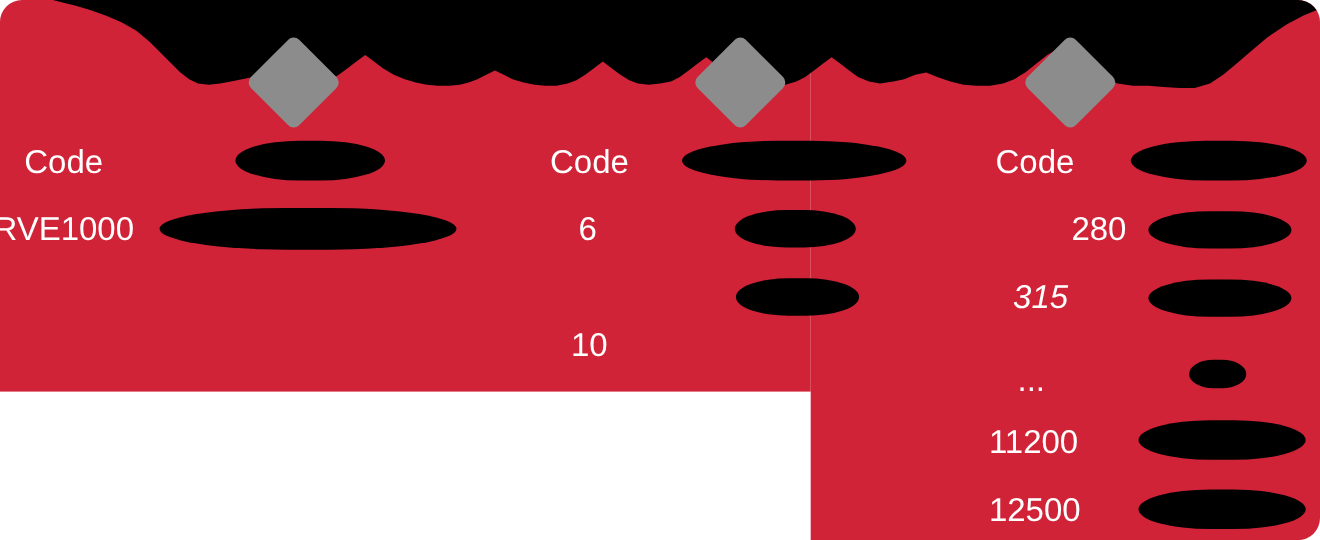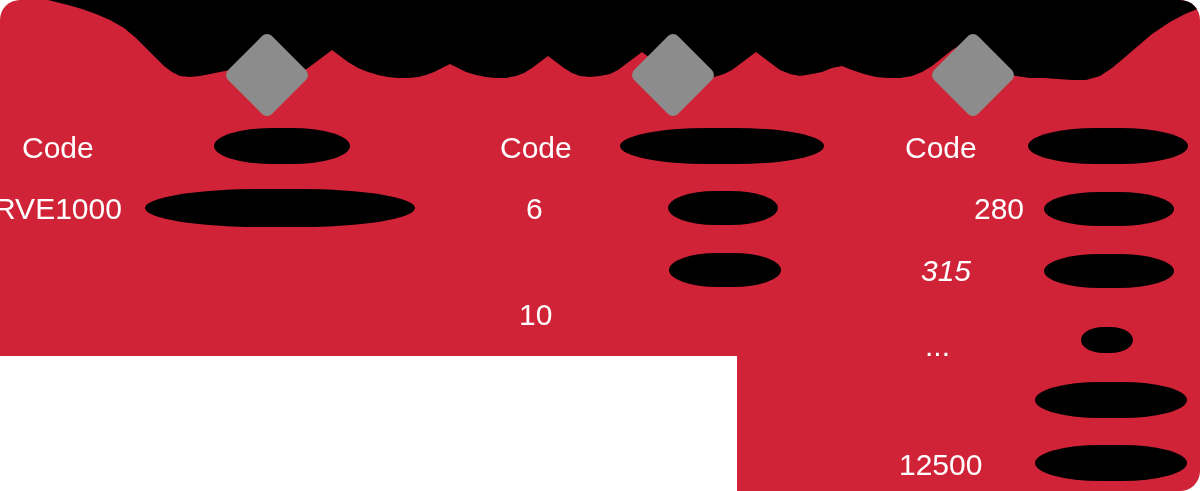--- a/index.html
+++ b/index.html
@@ -118,18 +118,19 @@
 
   <div class="cell" style="left:974px; top:194px;">280</div>
   <div class="blob" style="left:1044px; top:192px; width:130px; height:34px;"></div>
 
   <div class="cell" style="left:921px; top:256px;font-style:italic;">315</div>
   <div class="blob" style="left:1044px; top:254px; width:130px; height:34px;"></div>
 
   <div class="cell" style="left:925px; top:331px;">...</div>
   <div class="blob" style="left:1081px; top:327px; width:52px; height:26px;"></div>
 
+  <div class="cell" style="left:899px; top:388px;">11200</div>
   <div class="blob" style="left:1035px; top:382px; width:152px; height:36px;"></div>
 
   <div class="cell" style="left:899px; top:450px;">12500</div>
   <div class="blob" style="left:1035px; top:445px; width:152px; height:36px;"></div>
 
 </div>
 
 </body></html>

